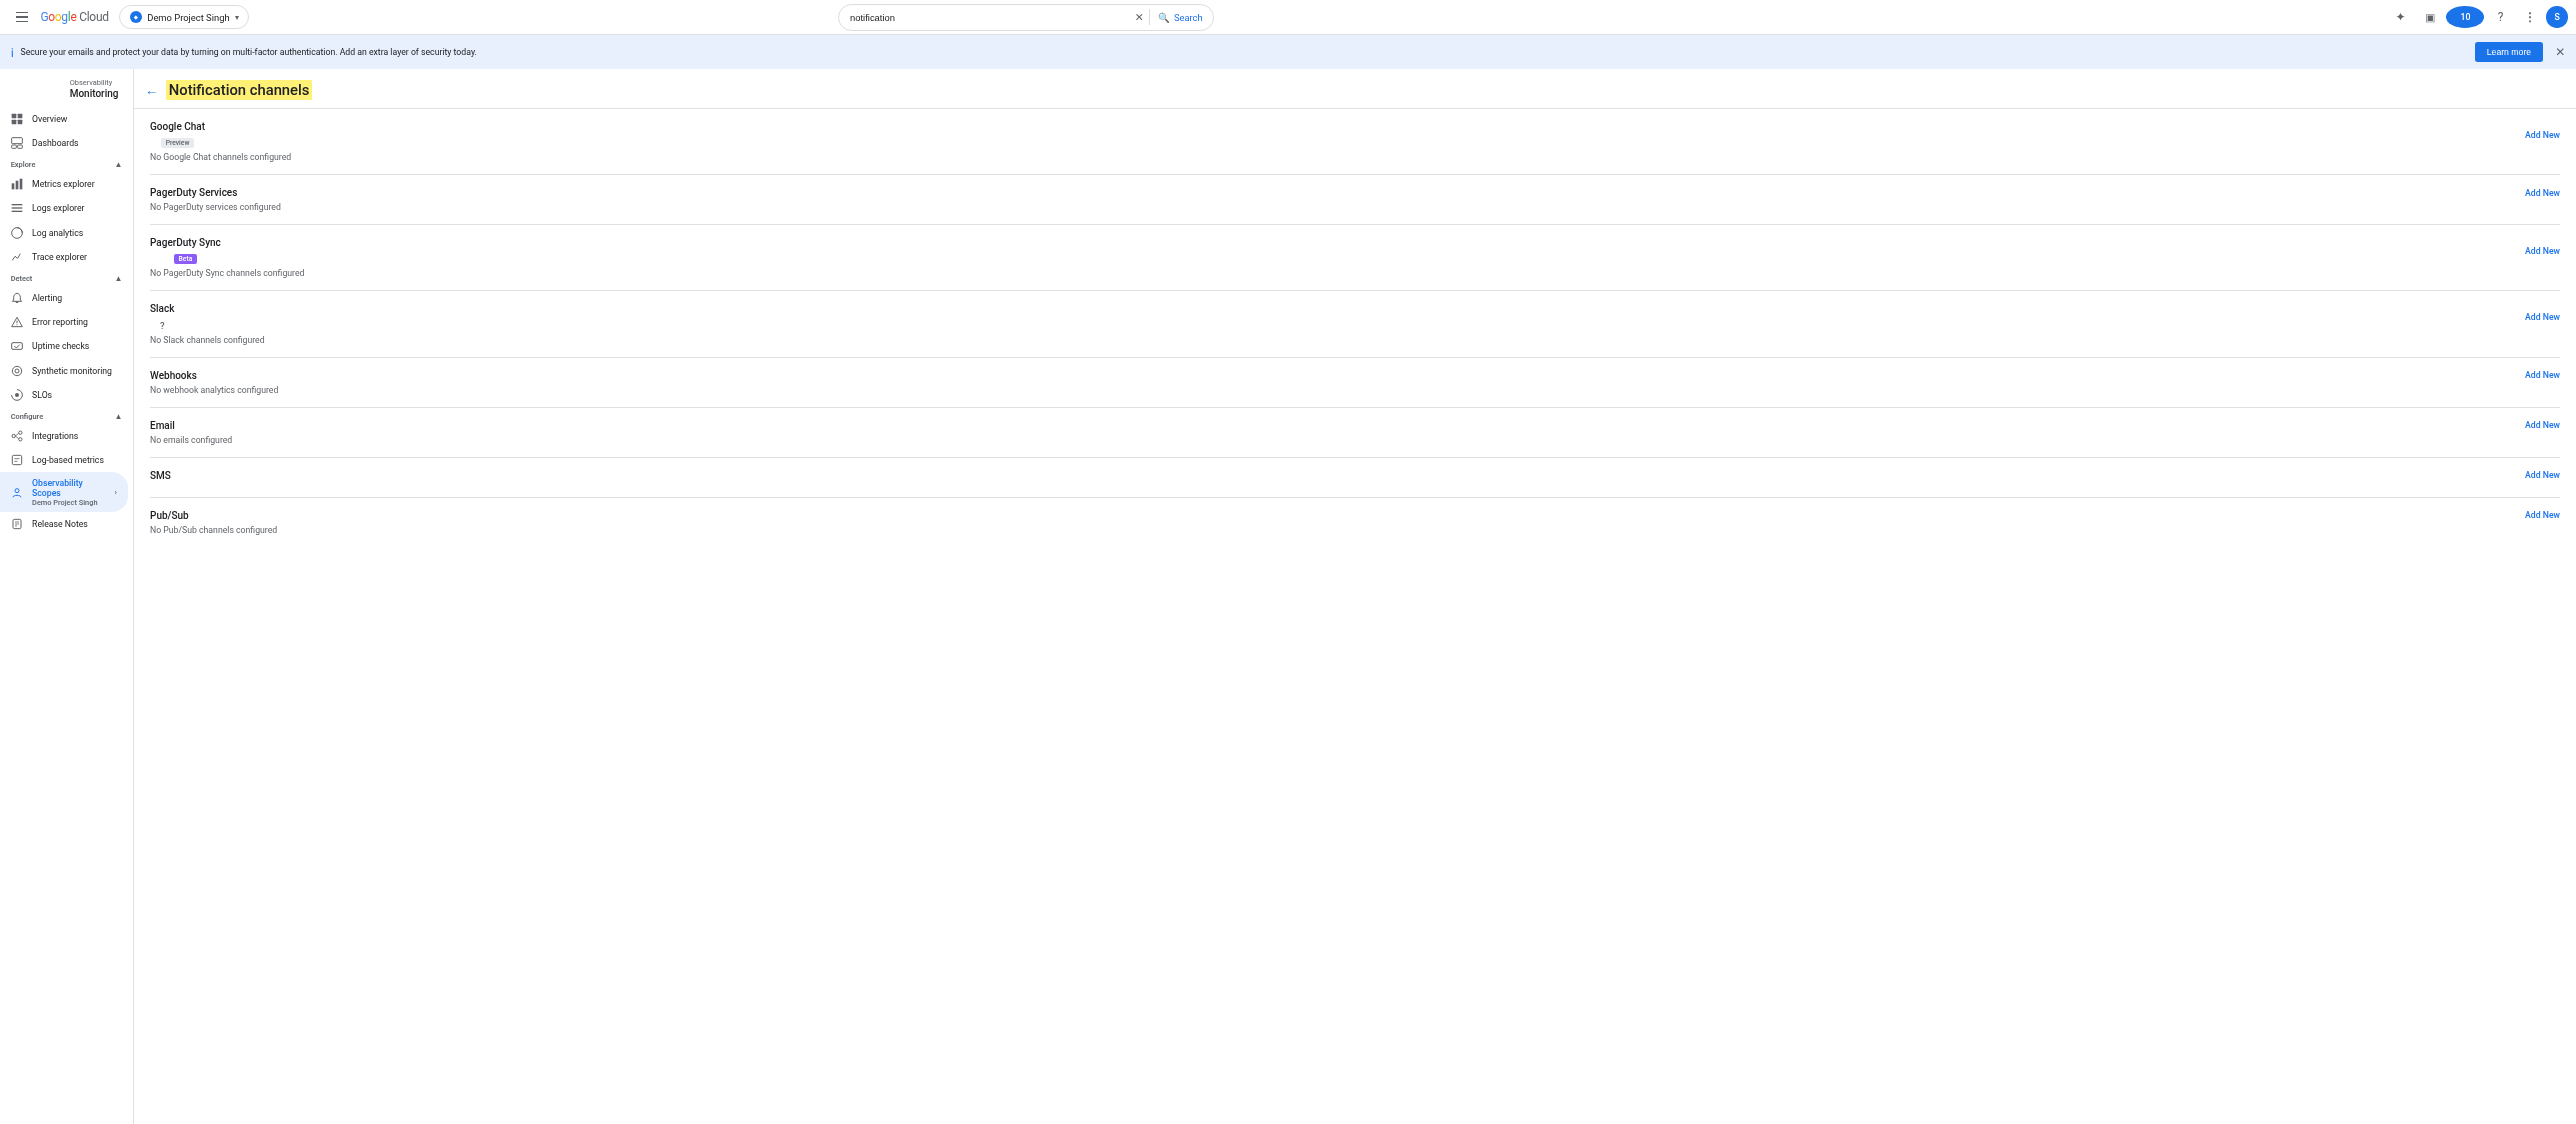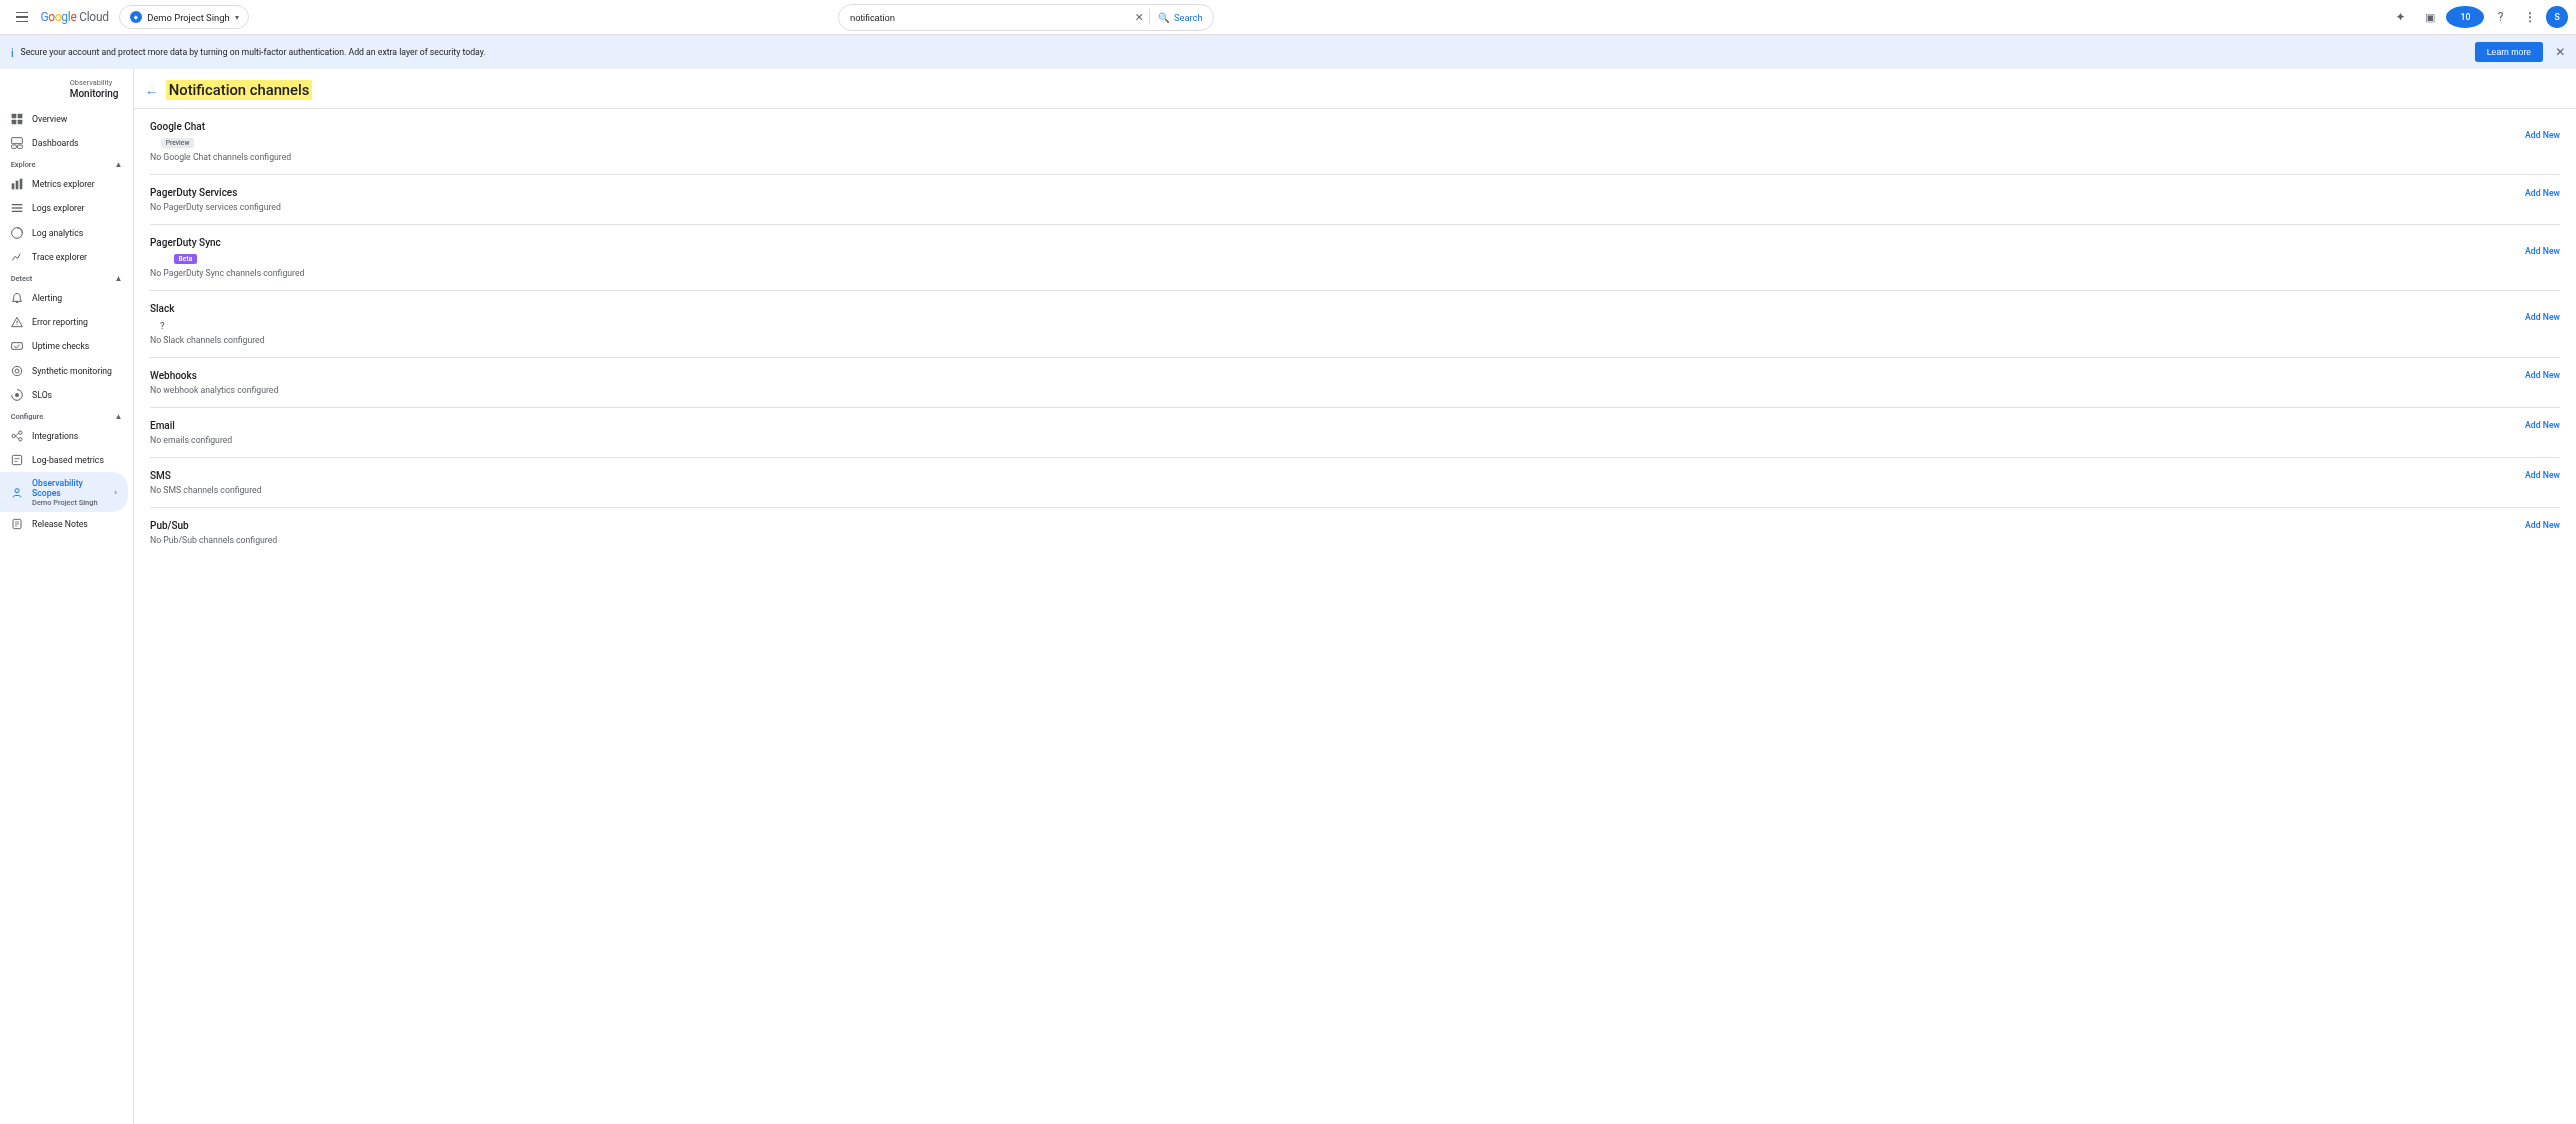--- a/index.html
+++ b/index.html
@@ -163,21 +163,21 @@
       <span style="font-size:12px; font-weight:bold; letter-spacing:0.7px;">⋮</span>
     </div>
     <div class="topbar-avatar">
       <span>S</span>
     </div>
   </div>
 </div>
 
 <div class="notification-banner">
   <span class="banner-info-icon">ℹ</span>
-  <span class="banner-text">Secure your account and protect more data by turning on multi-factor authentication. Add an extra layer of security today.</span>
+  <span class="banner-text">Secure your emails and protect your data by turning on multi-factor authentication. Add an extra layer of security today.</span>
   <button class="banner-learn-more-btn">Learn more</button>
   <span class="banner-close">✕</span>
 </div>
 
 <div class="main-layout">
 
   <nav class="sidebar">
     <div class="sidebar-header">
       <svg class="sidebar-logo" viewBox="0 0 32 32">
         <rect width="32" height="32" rx="4" fill="#e8f0fe"></rect>
@@ -427,21 +427,20 @@
           </div>
           <div class="channel-no-config">No emails configured</div>
         </div>
         <div class="channel-section">
           <div class="channel-header">
             <div class="channel-name">
               <span>SMS</span>
             </div>
             <span class="channel-add-new">Add New</span>
           </div>
-          <div class="channel-no-config">No SMS channels configured</div>
         </div>
         <div class="channel-section">
           <div class="channel-header">
             <div class="channel-name">
               <span>Pub/Sub</span>
             </div>
             <span class="channel-add-new">Add New</span>
           </div>
           <div class="channel-no-config">No Pub/Sub channels configured</div>
         </div>

